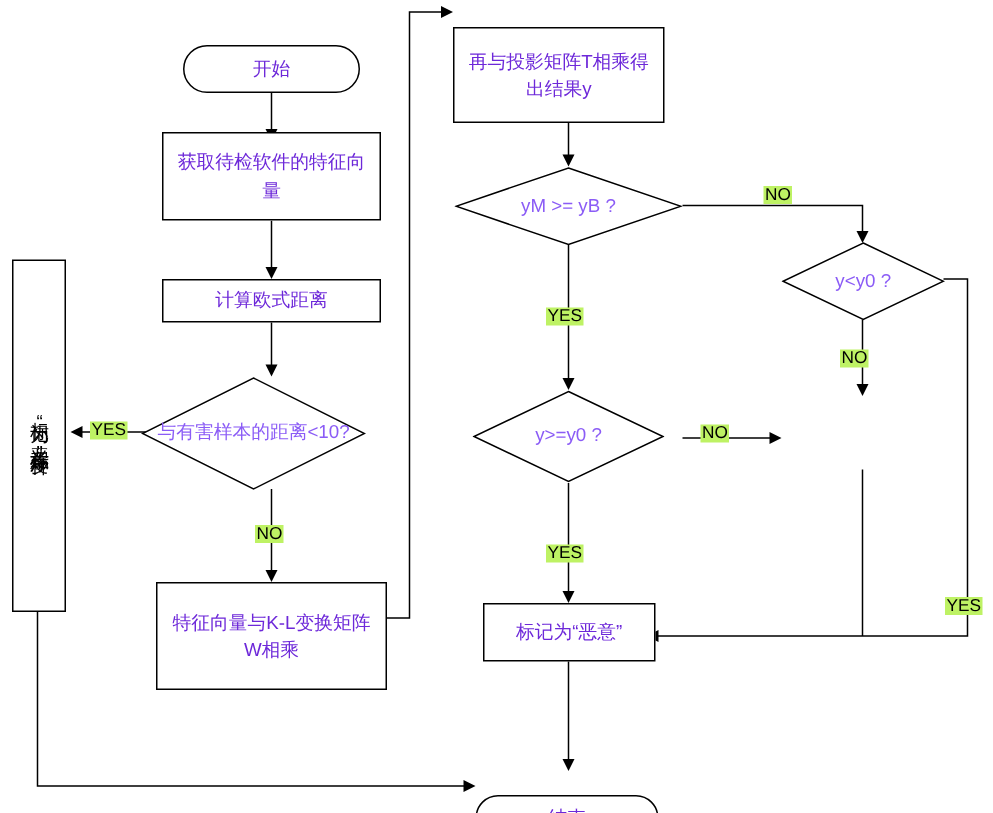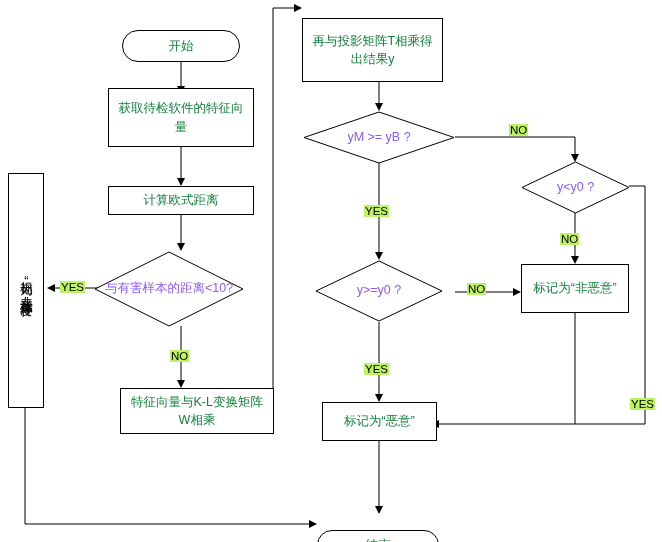--- a/index.html
+++ b/index.html
@@ -22,21 +22,21 @@
     height: 542px;
   }
   .node {
     position: absolute;
     box-sizing: border-box;
     display: flex;
     align-items: center;
     justify-content: center;
     text-align: center;
     font-size: 12.5px;
-    color: #15803d;
+    color: #6d28d9;
     line-height: 1.45;
     background: #ffffff;
   }
   .rect {
     border: 1px solid #000;
   }
   .stadium {
     border: 1px solid #000;
     border-radius: 999px;
   }
@@ -165,21 +165,21 @@
     <span>计算欧式距离</span>
   </div>
 
   <div class="diamond-wrap" style="left:94px; top:251px; width:150px; height:76px;">
     <svg class="diamond-shape" viewBox="0 0 150 76" preserveAspectRatio="none">
       <polygon points="75,1 149,38 75,75 1,38" fill="#ffffff" stroke="#000000" stroke-width="1"></polygon>
     </svg>
     <div class="diamond-label">与有害样本的距离&lt;10?</div>
   </div>
 
-  <div class="node rect" style="left:120px; top:388px; width:154px; height:46px; padding:0 6px;">
+  <div class="node rect" style="left:104px; top:388px; width:154px; height:72px; padding:0 6px;">
     <span>特征向量与K-L变换矩阵W相乘</span>
   </div>
 
   <div class="vlabel" style="left:8px; top:173px; width:36px; height:235px;">
     <span>标记为“恶意程序变种”</span>
   </div>
 
   <div class="node rect" style="left:302px; top:18px; width:141px; height:64px; padding:0 6px;">
     <span>再与投影矩阵T相乘得出结果y</span>
   </div>
@@ -198,23 +198,20 @@
     <div class="diamond-label">y&lt;y0 ?</div>
   </div>
 
   <div class="diamond-wrap" style="left:315px; top:260px; width:128px; height:62px;">
     <svg class="diamond-shape" viewBox="0 0 128 62" preserveAspectRatio="none">
       <polygon points="64,1 127,31 64,61 1,31" fill="#ffffff" stroke="#000000" stroke-width="1"></polygon>
     </svg>
     <div class="diamond-label">y&gt;=y0 ?</div>
   </div>
 
-  <div class="node rect" style="left:521px; top:264px; width:108px; height:49px; padding:0 4px;">
-    <span>标记为“非恶意”</span>
-  </div>
 
   <div class="node rect" style="left:322px; top:402px; width:115px; height:39px; padding:0 4px;">
     <span>标记为“恶意”</span>
   </div>
 
   <div class="node stadium" style="left:317px; top:530px; width:122px; height:30px;text-decoration:underline;">
     <span>结束</span>
   </div>
 
   <div class="edge-label" style="left:60px; top:281px;">YES</div>

